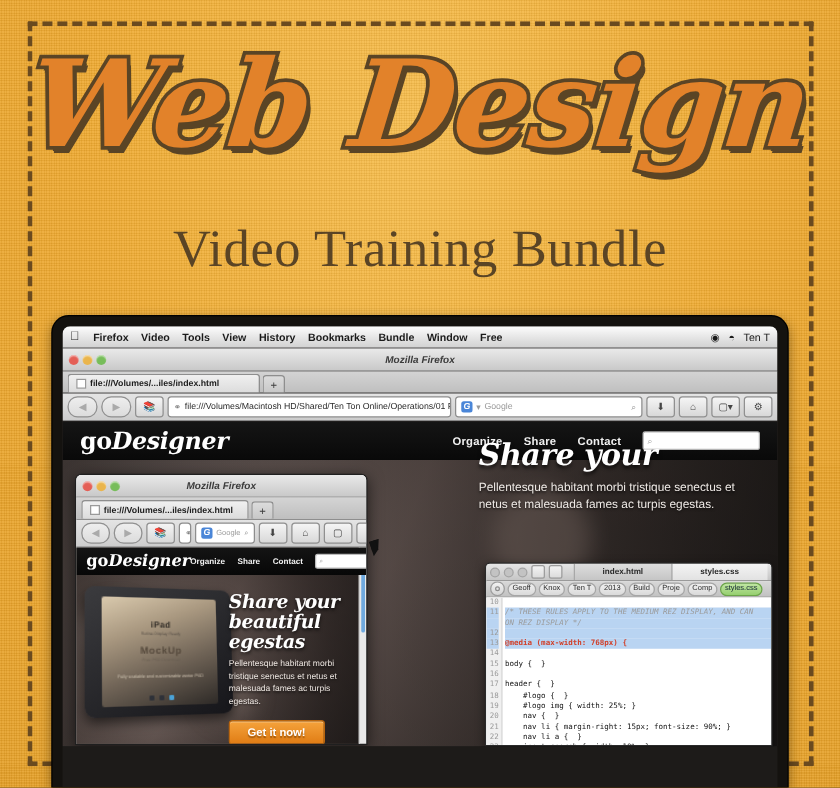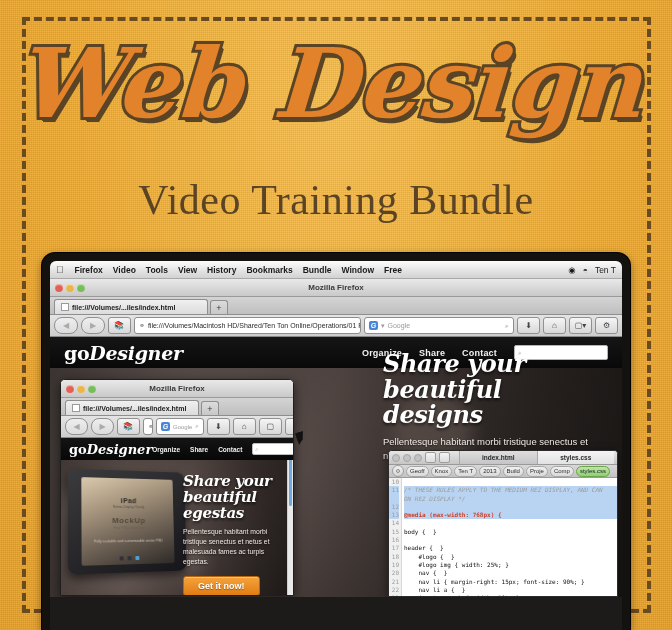--- a/index.html
+++ b/index.html
@@ -84,21 +84,21 @@
     height:17px;
     background:linear-gradient(#e9e9e9,#c9c9c9);
     border-bottom:1px solid #9a9a9a;
     display:flex;align-items:center;position:relative;
   }
   .traffic{display:flex;gap:3px;padding-left:5px;}
   .dot{width:8px;height:8px;border-radius:50%;box-shadow:inset 0 1px 1px rgba(255,255,255,.6);}
   .dot.red{background:#e45f56;} .dot.yellow{background:#eab54c;} .dot.green{background:#77bd5a;}
   .ff-wintitle{
     position:absolute;left:0;right:0;text-align:center;
-    font-size:8px;color:#3b3b3b;font-weight:bold;pointer-events:none;
+    font-size:8px;color:#3b3b3b;font-weight:bold;pointer-events:none;font-style:italic;
   }
   .ff-tabstrip{
     height:17px;
     background:linear-gradient(#d4d4d4,#bfbfbf);
     border-bottom:1px solid #8e8e8e;
     display:flex;align-items:flex-end;padding-left:4px;gap:2px;
   }
   .ff-tab{
     height:14px;min-width:140px;max-width:190px;
     background:linear-gradient(#f0f0f0,#dcdcdc);
@@ -391,21 +391,20 @@
         </div>
 
         <div id="hero-outer">
           <i class="hero-blob" style="left:6%;top:18%;width:70px;height:70px;background:#b6a59c;"></i>
           <i class="hero-blob" style="left:30%;top:45%;width:55px;height:55px;background:#8a7a72;"></i>
           <i class="hero-blob" style="left:60%;top:10%;width:80px;height:80px;background:#6a5c56;"></i>
         </div>
 
         <div id="hero-right">
           <div class="hero-h">Share your</div>
-          <div class="hero-h">beautiful designs</div>
           <div class="hero-p">Pellentesque habitant morbi tristique senectus et netus et malesuada fames ac turpis egestas.</div>
         </div>
 
         <div id="ff-inner">
           <div class="ff-titlebar">
             <span class="traffic">
               <i class="dot red"></i>
               <i class="dot yellow"></i>
               <i class="dot green"></i>
             </span>

